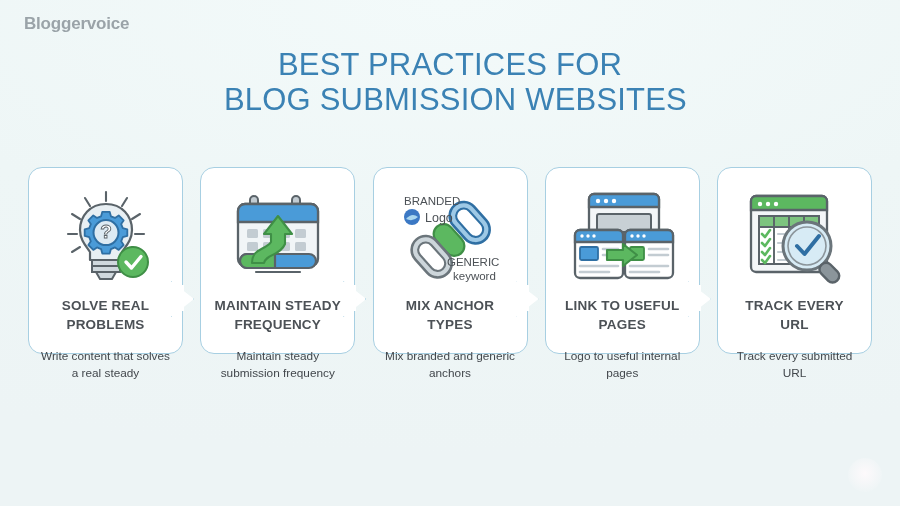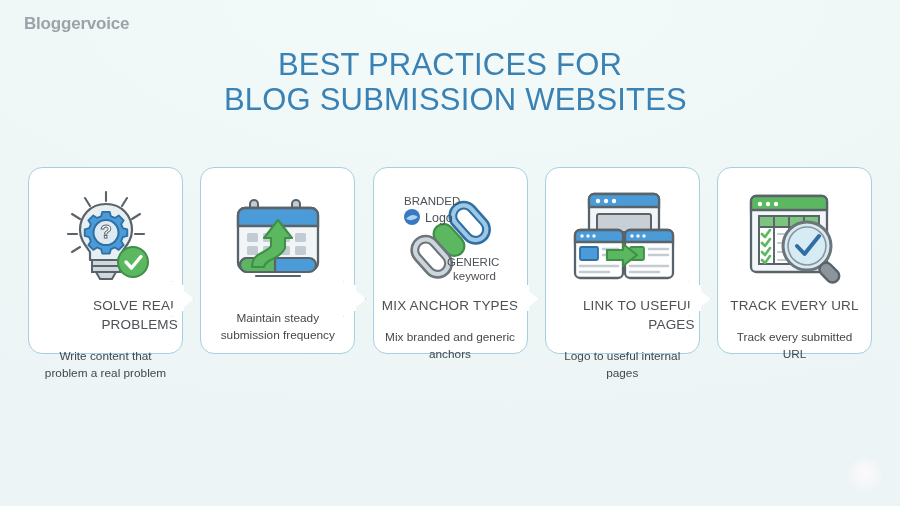--- a/index.html
+++ b/index.html
@@ -100,24 +100,24 @@
   .icon-wrap {
     height: 112px;
     margin-top: 16px;
     display: flex;
     align-items: center;
     justify-content: center;
   }
 
   .card-title {
     margin-top: 8px;
-    padding: 0 4px;
-    text-align: right;
+    padding: 0 12px;
+    text-align: center;
     font-size: 13.5px;
-    font-weight: normal;
+    font-weight: bold;
     color: #4c5156;
     line-height: 1.42;
     letter-spacing: 0.2px;
     text-transform: uppercase;
   }
 
   .card-desc {
     margin-top: 14px;
     padding: 0 10px;
     text-align: center;
@@ -177,21 +177,21 @@
                      L-15.5,25.5 L-21.5,19.5 L-18.5,15 L-20.5,10 L-26,8.5 L-26,0.5 L-20.5,-1 L-18.5,-6 L-21.5,-10.5
                      L-15.5,-16.5 L-11,-13.5 L-6,-15.5 Z" transform="scale(0.82)" fill="#4a9bd8" stroke="#2f6fa3" stroke-width="2.2" stroke-linejoin="round"></path>
             <circle cx="0" cy="3.6" r="12.5" fill="#ddeaf3" stroke="#2f6fa3" stroke-width="2"></circle>
           </g>
           <text x="52" y="54" text-anchor="middle" font-family="Liberation Sans, sans-serif" font-size="19" font-weight="bold" fill="#ffffff" stroke="#5a6369" stroke-width="0.9">?</text>
           <circle cx="79" cy="78" r="15" fill="#5cb860" stroke="#3f8f46" stroke-width="2"></circle>
           <path d="M72 78 L77.5 84 L87 72.5" fill="none" stroke="#ffffff" stroke-width="3.4" stroke-linecap="round" stroke-linejoin="round"></path>
         </svg>
       </div>
       <div class="card-title">SOLVE REAL PROBLEMS</div>
-      <div class="card-desc">Write content that problem a real problem</div>
+      <div class="card-desc">Write content that solves a real steady</div>
     </div>
 
     <div class="card">
       <div class="notch"></div>
       <div class="notch-mask"></div>
       <div class="icon-wrap">
         <svg width="104" height="104" viewBox="0 0 104 104">
           <rect x="24" y="12" width="8" height="16" rx="4" fill="#c3ccd2" stroke="#5a6369" stroke-width="2"></rect>
           <rect x="66" y="12" width="8" height="16" rx="4" fill="#c3ccd2" stroke="#5a6369" stroke-width="2"></rect>
           <rect x="12" y="20" width="80" height="62" rx="7" fill="#f1f5f7" stroke="#5a6369" stroke-width="2.3"></rect>
@@ -205,20 +205,21 @@
             <rect x="37" y="58" width="11" height="9" rx="1.5"></rect>
             <rect x="53" y="58" width="11" height="9" rx="1.5"></rect>
             <rect x="69" y="58" width="11" height="9" rx="1.5"></rect>
           </g>
           <rect x="14" y="70" width="76" height="14" rx="7" fill="#4a9bd8" stroke="#5a6369" stroke-width="2.2"></rect>
           <path d="M21 70 h28 v14 h-28 a7 7 0 0 1 -7 -7 a7 7 0 0 1 7 -7 Z" fill="#5cb860" stroke="#5a6369" stroke-width="2.2"></path>
           <path d="M26 79 C26 64 40 66 45 58 L45 50 L38 50 L52 32 L66 50 L59 50 L59 60 C54 72 40 70 38 79 Z" fill="#5cb860" stroke="#3f8f46" stroke-width="2.1" stroke-linejoin="round"></path>
           <path d="M30 88 h44" stroke="#5a6369" stroke-width="2.2" stroke-linecap="round" fill="none"></path>
         </svg>
       </div>
+      <div class="card-title">MAINTAIN STEADY FREQUENCY</div>
       <div class="card-desc">Maintain steady submission frequency</div>
     </div>
 
     <div class="card">
       <div class="notch"></div>
       <div class="notch-mask"></div>
       <div class="icon-wrap">
         <svg width="118" height="104" viewBox="0 0 118 104">
           <rect x="48" y="38" width="20" height="36" rx="10" transform="rotate(-42 58 56)" fill="#5cb860" stroke="#3f8f46" stroke-width="2.2"></rect>
           <g transform="rotate(-42 78 38)">

